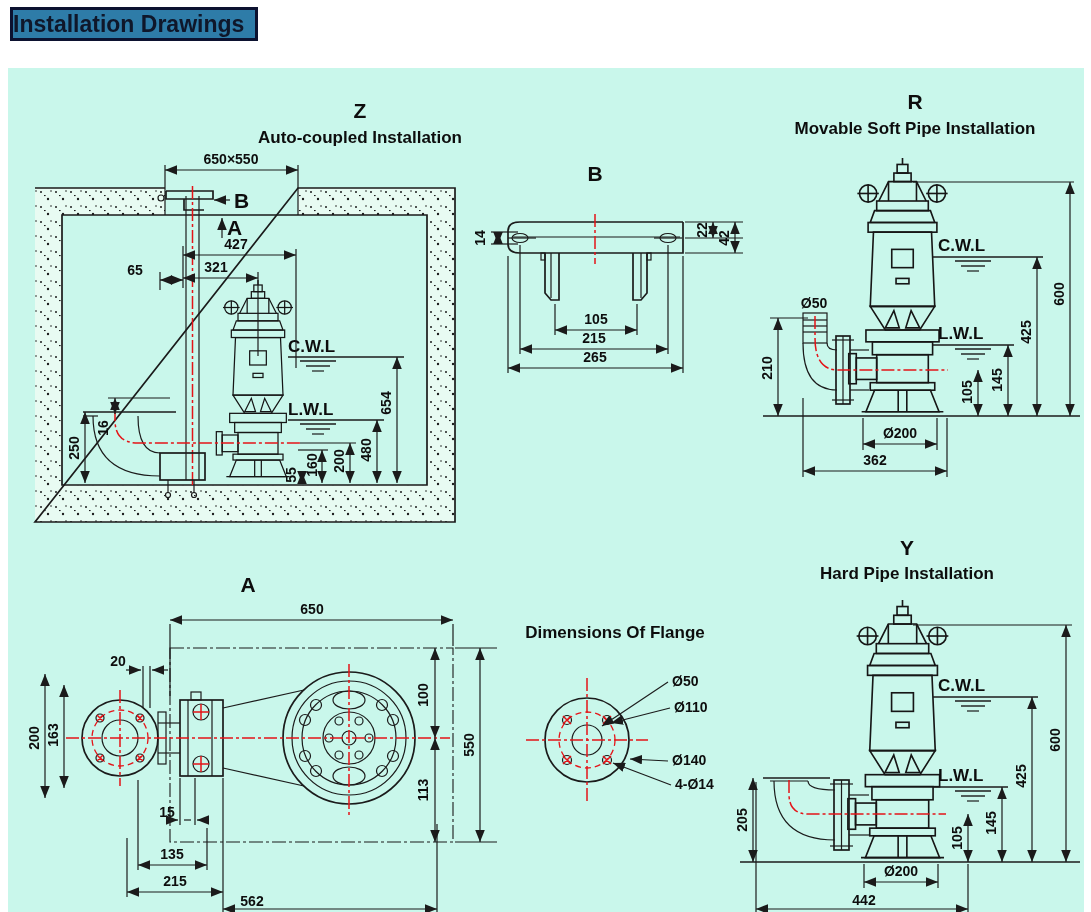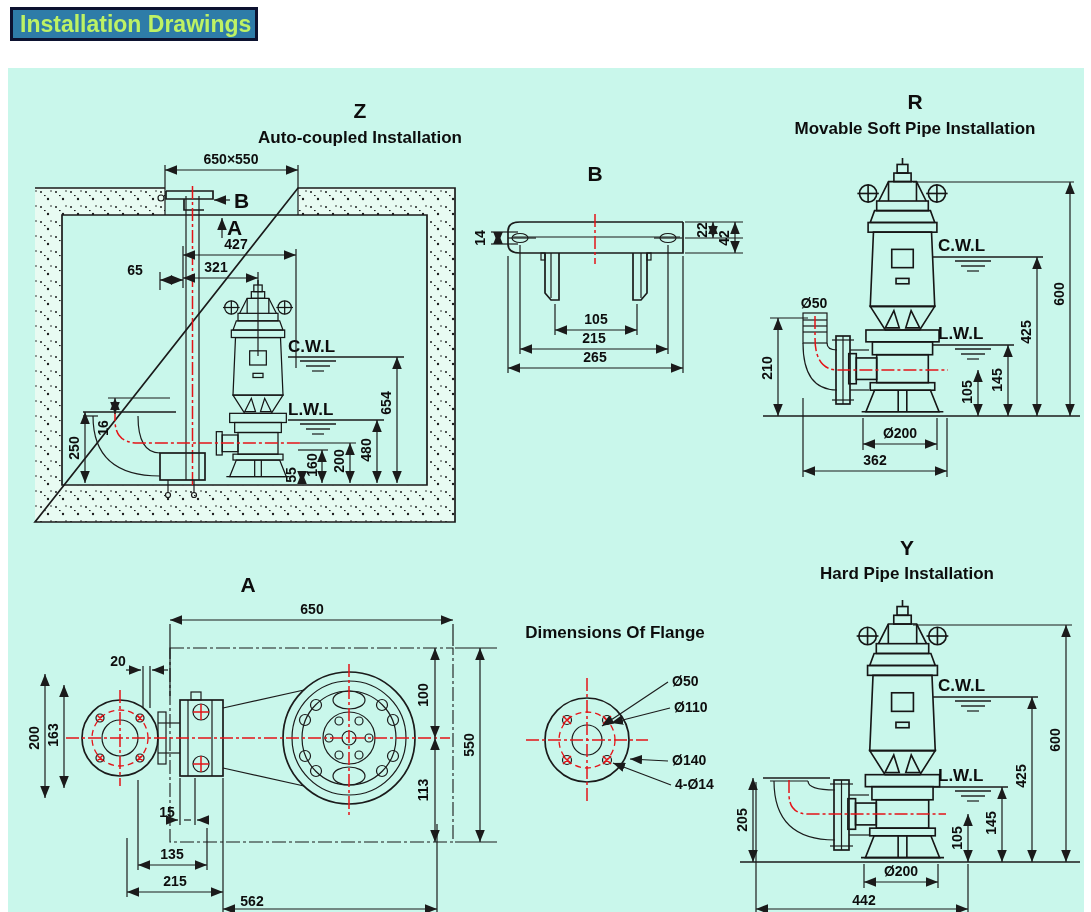--- a/index.html
+++ b/index.html
@@ -1,20 +1,20 @@
 <!DOCTYPE html>
 <html><head>
 <meta charset="utf-8">
 <style>
   html,body{margin:0;padding:0;}
   body{width:1091px;height:912px;background:#ffffff;position:relative;overflow:hidden;
        font-family:"Liberation Sans",sans-serif;}
   #title-box{position:absolute;left:10px;top:7px;width:248px;height:34px;
      border:3px solid #0c1230;display:flex;align-items:center;box-sizing:border-box;}
-  #title-box span{font-size:23px;font-weight:bold;color:#bef264;padding-left:7px;
+  #title-box span{font-size:23px;font-weight:bold;color:#0f172a;
      letter-spacing:0px;white-space:nowrap;}
   #main-area{position:absolute;left:8px;top:68px;width:1076px;height:844px;}
   svg{display:block;}
   .thin{stroke:#1b1b1b;stroke-width:1.2;fill:none;}
   .med{stroke:#1b1b1b;stroke-width:1.7;fill:none;}
   .pump{stroke:#161616;stroke-width:1.5;fill:none;}
   .dim{stroke:#1b1b1b;stroke-width:1.2;fill:none;
        marker-start:url(#arr);marker-end:url(#arr);}
   .red{stroke:#e41418;stroke-width:1.5;fill:none;stroke-dasharray:13 3 3 3;}
   .redsolid{stroke:#e41418;stroke-width:1.5;fill:none;}

